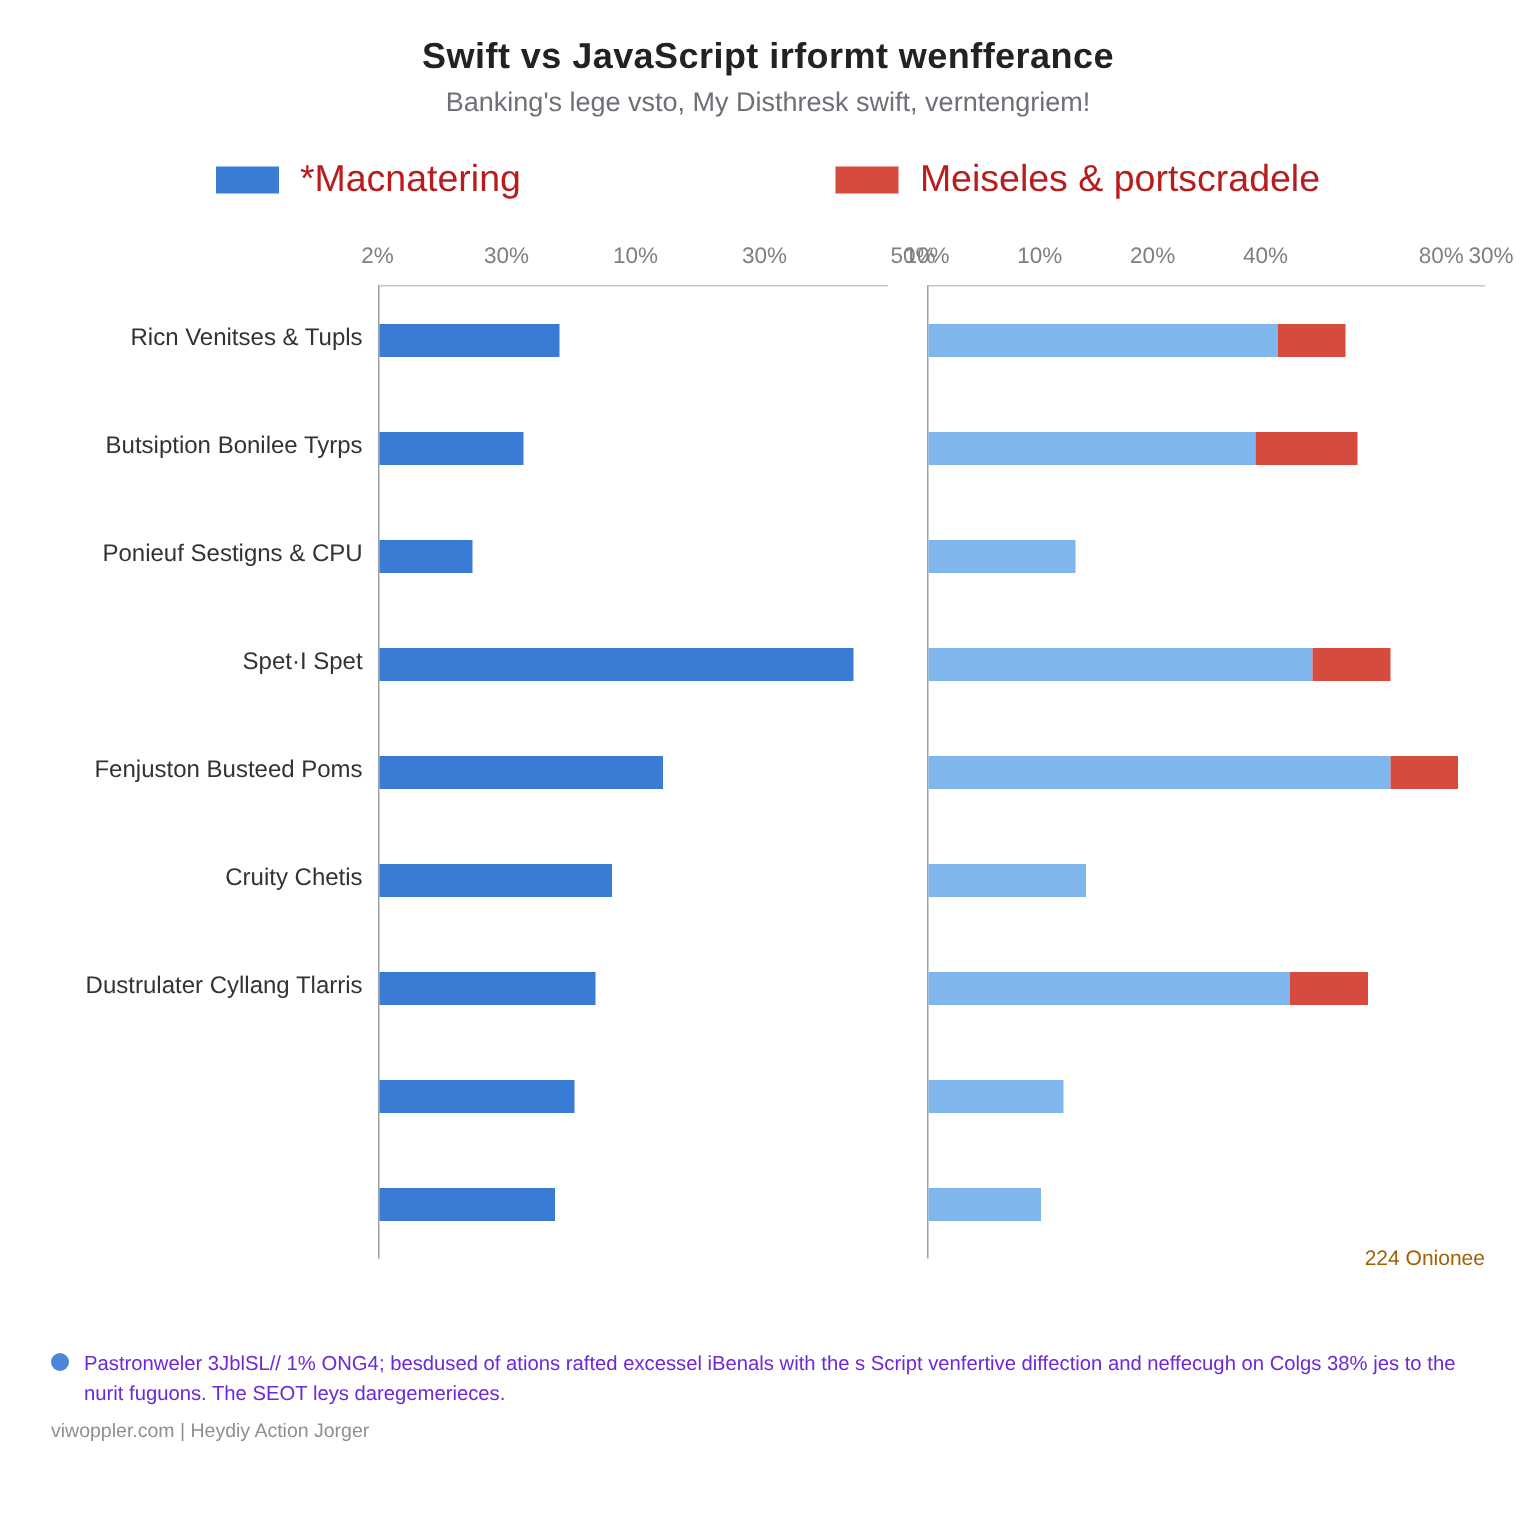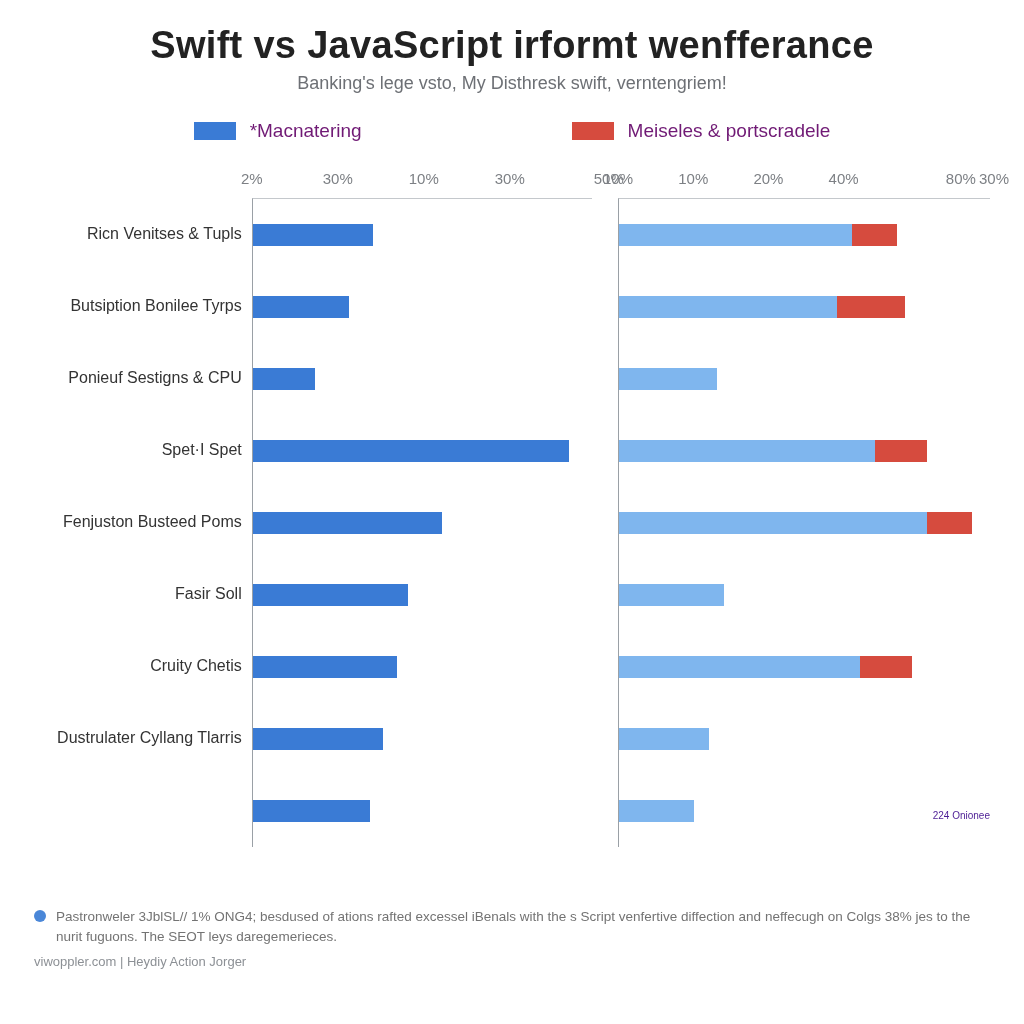--- a/index.html
+++ b/index.html
@@ -1,41 +1,41 @@
 <!DOCTYPE html>
 <html><head>
 <meta charset="utf-8">
 <style>
   html,body{margin:0;padding:0;width:1024px;height:1024px;background:#f6f6f6;font-family:"Segoe UI","Helvetica Neue",Arial,sans-serif;color:#222;}
   .page{width:1024px;height:1024px;background:#fff;box-sizing:border-box;padding:24px 34px 10px 34px;position:relative;}
-  .title{font-size:38px;font-weight:700;text-align:center;letter-spacing:.3px;}
+  .title{font-size:24px;font-weight:700;text-align:center;letter-spacing:.3px;}
   .subtitle{font-size:18px;color:#6d7075;text-align:center;margin-top:6px;}
-  .legend{display:flex;justify-content:center;gap:210px;margin-top:26px;font-size:19px;color:#701a75;}
+  .legend{display:flex;justify-content:center;gap:210px;margin-top:26px;font-size:25px;color:#b91c1c;}
   .legend .item{display:flex;align-items:center;gap:14px;}
   .swatch{width:42px;height:18px;display:inline-block;}
   .sw-blue{background:#3a7bd5;}
   .sw-red{background:#d64b3e;}
   .panels{display:flex;margin-top:14px;}
   .labels{width:220px;box-sizing:border-box;padding-right:10px;}
   .labels .spacer{height:42px;}
   .labels .row{height:72px;display:flex;align-items:center;justify-content:flex-end;font-size:16px;color:#333;text-align:right;}
   .panel{position:relative;box-sizing:border-box;}
   .panel.left{width:344px;margin-right:26px;}
   .panel.right{width:376px;}
   .ticks{height:42px;position:relative;}
   .ticks span{position:absolute;top:14px;font-size:15px;color:#7d8085;transform:translateX(-50%);}
   .plot{position:relative;border-left:1.5px solid #9aa0a6;border-top:1.5px solid #c4c8cc;height:648px;}
   .plot .row{height:72px;display:flex;align-items:center;}
   .bar{height:22px;}
   .dark-blue{background:#3a7bd5;}
   .light-blue{background:#7fb6ee;}
   .red{background:#d64b3e;}
   .stack{display:flex;align-items:center;height:22px;}
-  .footer-num{position:absolute;right:0;top:654px;font-size:10px;color:#4c1d95;}
-  .footnote{display:flex;gap:10px;margin-top:60px;font-size:13.5px;color:#737373;line-height:1.45;align-items:flex-start;}
+  .footer-num{position:absolute;right:0;top:682px;font-size:14px;color:#a16207;}
+  .footnote{display:flex;gap:10px;margin-top:60px;font-size:13.5px;color:#6d28d9;line-height:1.45;align-items:flex-start;}
   .dot{width:12px;height:12px;border-radius:50%;background:#4a87d8;flex:0 0 auto;margin-top:3px;}
   .credits{font-size:13px;color:#8c9095;margin-top:8px;}
 </style>
 </head>
 <body>
 
 <div class="page">
   <div class="title">Swift vs JavaScript irformt wenfferance</div>
   <div class="subtitle">Banking's lege vsto, My Disthresk swift, verntengriem!</div>
 
@@ -53,21 +53,20 @@
   <div class="panels">
 
     <div class="labels">
       <div class="spacer"></div>
       <div id="ylabels">
           <div class="row">Ricn Venitses &amp; Tupls</div>
           <div class="row">Butsiption Bonilee Tyrps</div>
           <div class="row">Ponieuf Sestigns &amp; CPU</div>
           <div class="row">Spet·I Spet</div>
           <div class="row">Fenjuston Busteed Poms</div>
-          <div class="row">Fasir Soll</div>
           <div class="row">Cruity Chetis</div>
           <div class="row">Dustrulater Cyllang Tlarris</div>
         </div>
     </div>
 
     <div class="panel left">
       <div class="ticks" id="ticks-left">
           <span style="left: 0px;">2%</span>
           <span style="left: 86px;">30%</span>
           <span style="left: 172px;">10%</span>

